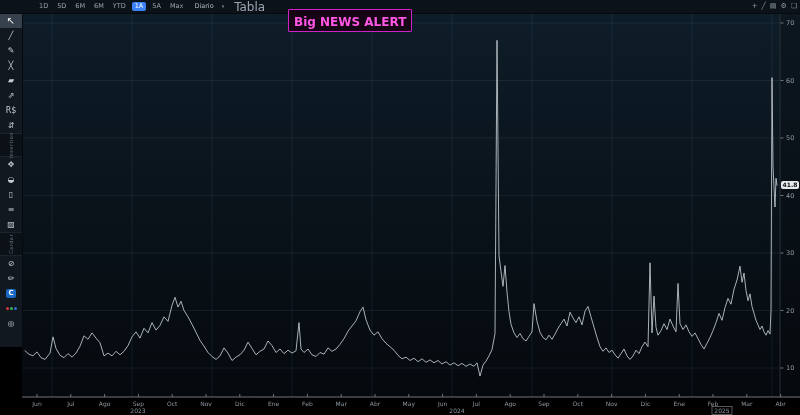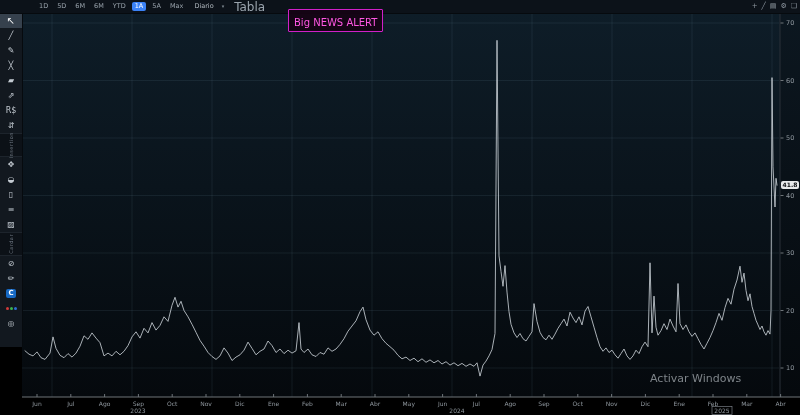--- a/index.html
+++ b/index.html
@@ -55,21 +55,21 @@
   .grouptab span{
     writing-mode:vertical-rl;transform:rotate(180deg);
     font-size:5px;color:#6d7681;letter-spacing:.5px;line-height:1;
   }
   
   .annotation{
     position:absolute;left:288px;top:9px;z-index:6;
     background:rgba(22,3,20,.92);border:1px solid #d020c8;
     padding:1px 5px;border-radius:1px;
   }
-  .annotation span{font-size:10px;font-weight:normal;color:#ff57e3;line-height:1;}
+  .annotation span{font-size:12px;font-weight:bold;color:#ff57e3;line-height:1;}
   .price-badge{
     position:absolute;left:781px;top:181px;width:18px;height:8px;z-index:6;
     background:#e8eaec;border-radius:2px;display:flex;align-items:center;justify-content:center;
     font-size:6px;font-weight:bold;color:#0b0e11;line-height:1;
   }
   .watermark{
     position:absolute;left:650px;top:372px;z-index:3;text-align:left;
   }
   .watermark .l1{font-size:11px;color:#7e8489;line-height:1.2;}
   .watermark .l2{font-size:7px;color:#6f7478;line-height:1.3;}
@@ -276,14 +276,13 @@
     </div>
   </div>
 
 <div class="annotation">
   <span>Big NEWS ALERT</span>
 </div>
 
 <div class="price-badge">41.8</div>
 
 <div class="watermark">
-  <div class="l1">Activar Windows</div>
 </div>
 
 </body></html>

